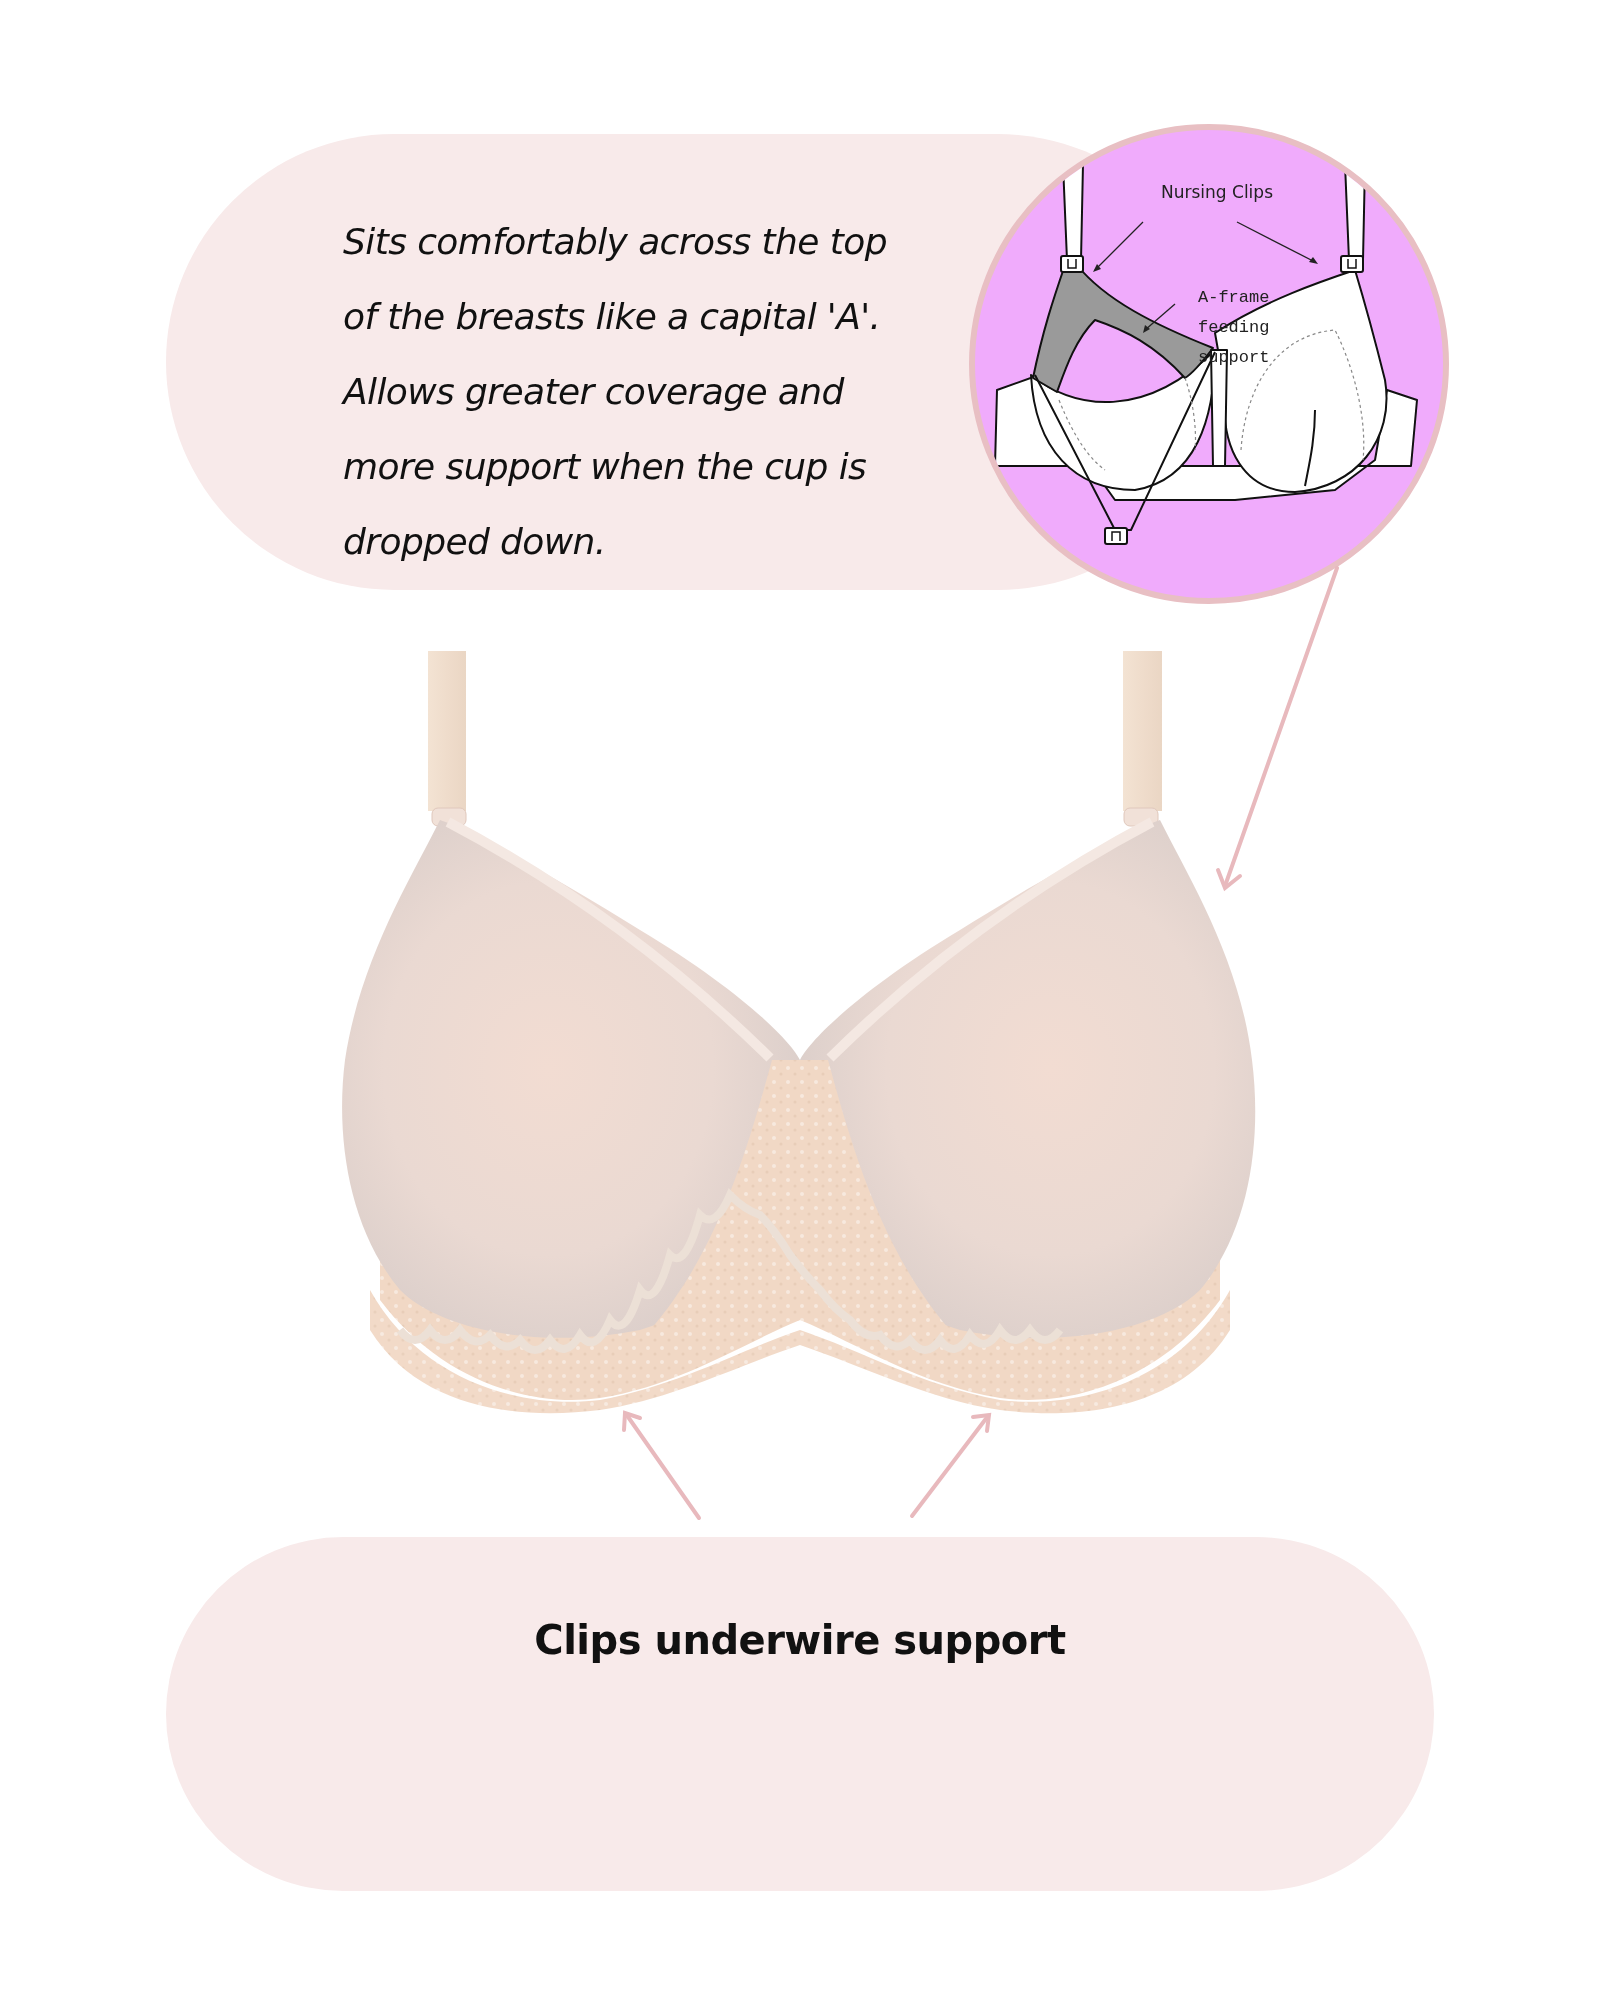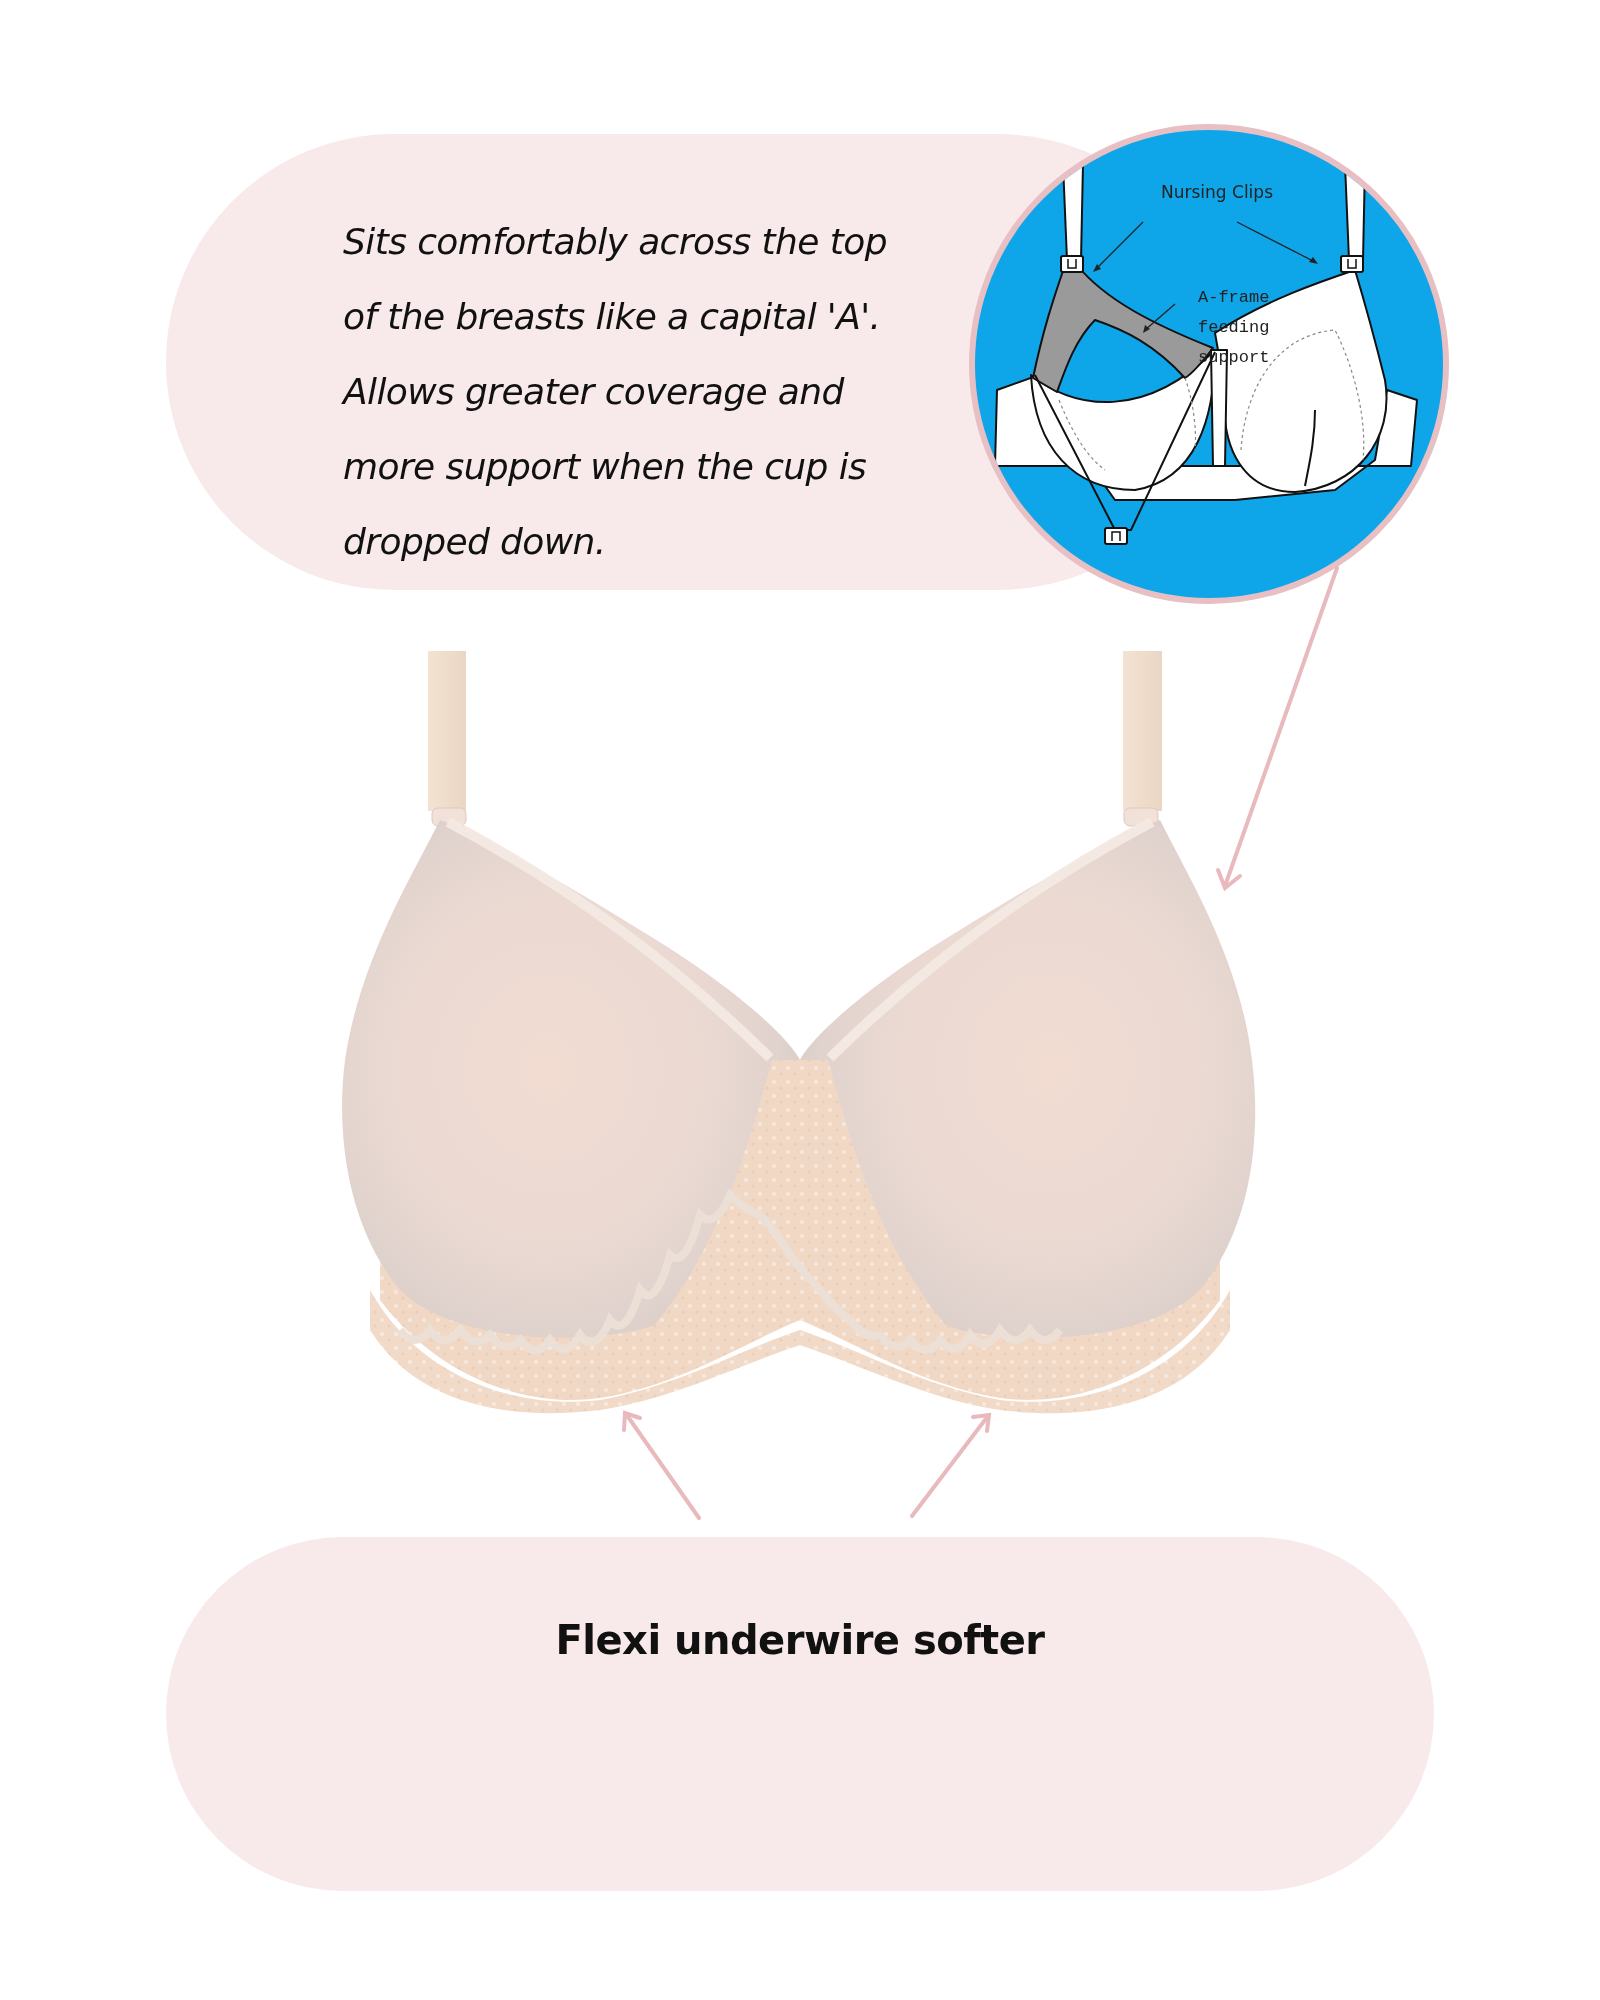--- a/index.html
+++ b/index.html
@@ -28,21 +28,21 @@
   #bottom-text .title {
     font-weight: bold; font-size: 40px; line-height: 52px; letter-spacing: -0.5px;
   }
   #bottom-text .body {
     font-style: italic; font-size: 36px; line-height: 53px; letter-spacing: -1px;
     white-space: pre-line;
   }
 
   #diagram-circle {
     position: absolute; left: 969px; top: 124px; width: 468px; height: 468px;
-    border-radius: 50%; border: 6px solid #e8bfc3; background: #0ea5e9;
+    border-radius: 50%; border: 6px solid #e8bfc3; background: #f0abfc;
     overflow: hidden;
   }
   #diagram-circle svg { position: absolute; left: 0; top: 0; }
   .diagram-label {
     position: absolute; font-size: 17px; line-height: 24px; color: #222;
     font-family: "DejaVu Sans", sans-serif;
   }
   #lbl-clips { left: 186px; top: 50px; }
   #lbl-aframe { left: 223px; top: 153px; width: 90px; white-space: pre-line; line-height: 30px; font-family: Liberation Mono, monospace; }
 
@@ -172,14 +172,14 @@
     <line x1="699" y1="1518" x2="626" y2="1414"></line>
     <polyline points="624,1430 625,1413 640,1418"></polyline>
 
     <line x1="912" y1="1516" x2="988" y2="1416"></line>
     <polyline points="973,1417 989,1415 987,1431"></polyline>
   </g>
 </svg>
 
 <div id="bottom-pill" class="pill"></div>
 <div id="bottom-text" class="feature-text">
-  <div class="title">Flexi underwire softer</div>
+  <div class="title">Clips underwire support</div>
 </div>
 
 </body></html>

